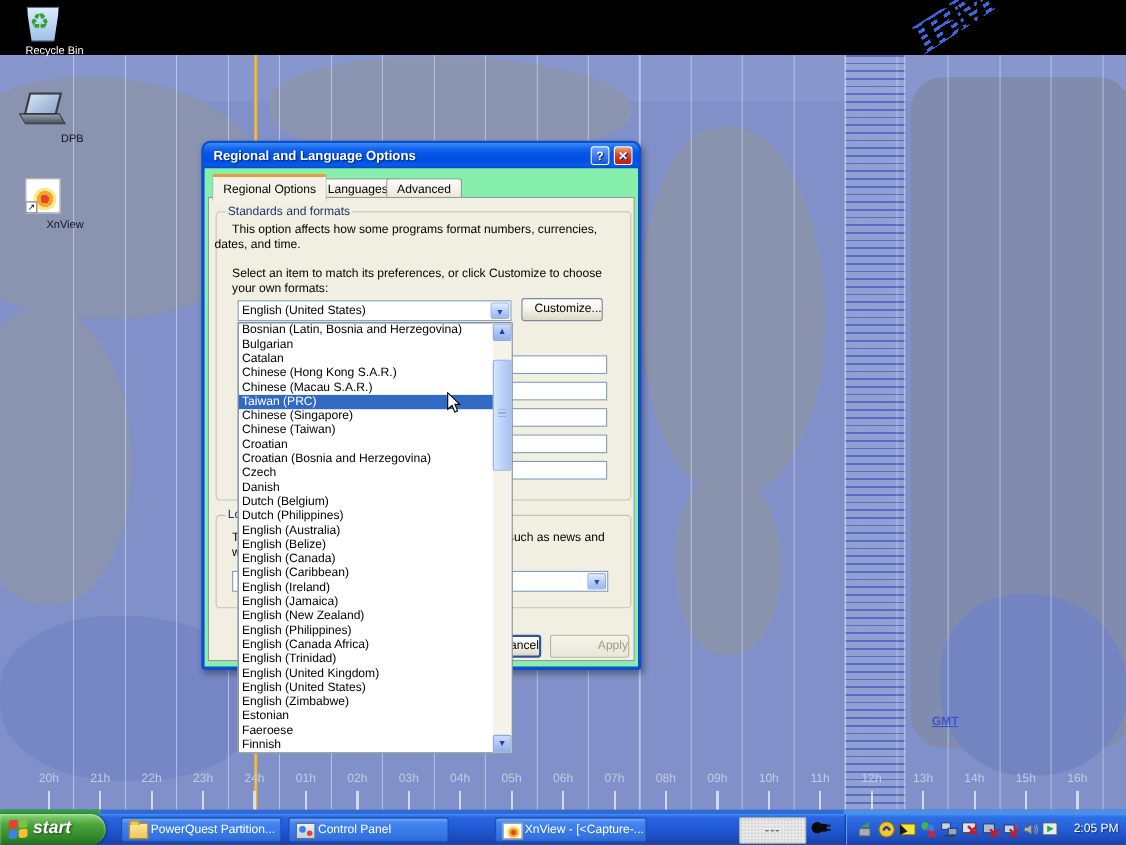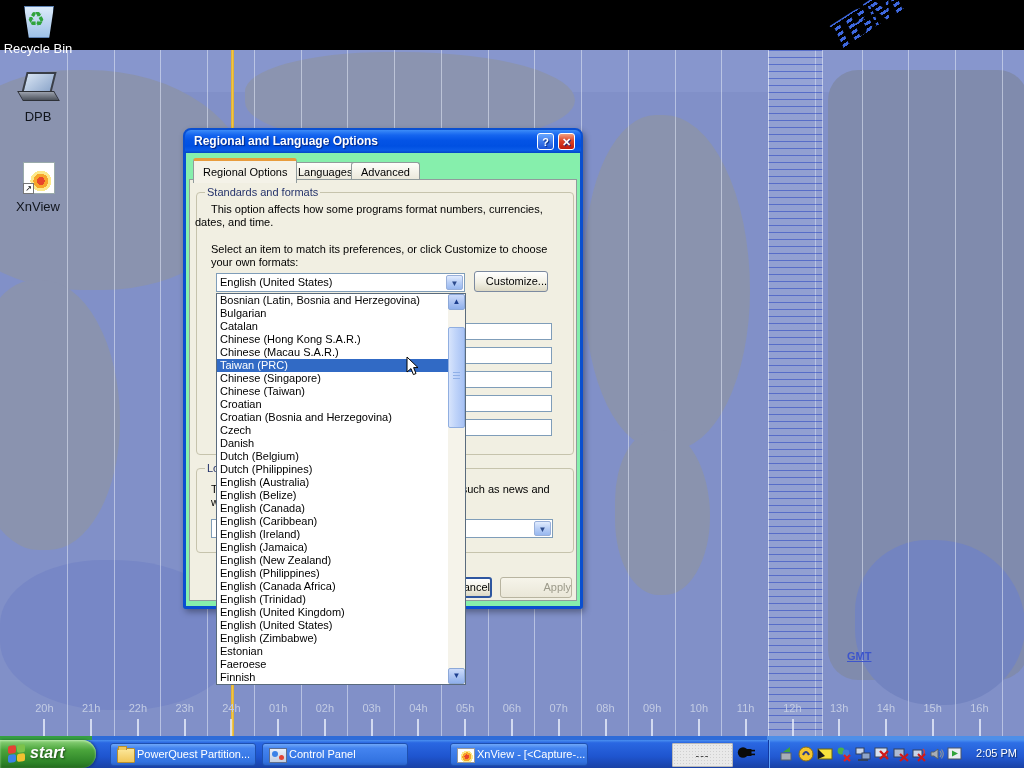--- a/index.html
+++ b/index.html
@@ -29,27 +29,27 @@
   
   #topbar{position:absolute;left:0;top:0;width:1024px;height:50px;background:#000;}
   #ibm-logo{position:absolute;left:828px;top:-6px;font-family:"Liberation Serif",serif;
     font-weight:bold;font-size:42px;letter-spacing:-2px;transform:rotate(-33deg) skewX(-8deg);
     background:repeating-linear-gradient(0deg,#3E68E0 0 3px,transparent 3px 6px);
     -webkit-background-clip:text;background-clip:text;color:transparent;}
 
   
   .desk-icon{position:absolute;width:76px;text-align:center;}
   .desk-icon .art{position:relative;margin:0 auto;width:38px;height:34px;}
-  .desk-icon .cap{margin-top:3px;font-size:13px;}
+  .desk-icon .cap{margin-top:3px;font-size:10px;text-align:right;}
   #icon-recycle{left:0;top:4px;} #icon-recycle .cap{color:#fff;}
   .bin{position:absolute;left:5px;top:2px;width:28px;height:30px;
     background:linear-gradient(180deg,#DCEBFA,#9FC2E8);border:1px solid #5E83B4;
     clip-path:polygon(0 0,100% 0,84% 100%,16% 100%);}
   .bin-glyph{position:absolute;left:8px;top:3px;font-size:20px;color:#2FA33B;}
-  #icon-dpb{left:0;top:72px;} #icon-dpb .cap,#icon-xnview .cap{color:#10141c;}
+  #icon-dpb{left:0;top:84px;} #icon-dpb .cap,#icon-xnview .cap{color:#10141c;}
   .laptop-screen{position:absolute;left:5px;top:0;width:26px;height:17px;background:linear-gradient(135deg,#D5E2F2,#8FA8CC);
     border:2px solid #3A3F48;transform:skewX(-14deg);}
   .laptop-base{position:absolute;left:1px;top:19px;width:35px;height:8px;background:linear-gradient(180deg,#9AA0AC,#4C525C);
     border:1px solid #2E3138;transform:skewX(30deg);}
   #icon-xnview{left:0;top:162px;}
   .xn-art{position:absolute;left:4px;top:0;width:30px;height:30px;background:#fff;border:1px solid #9aa;
     background-image:radial-gradient(circle at 56% 60%,#E8452C 0 16%,#F7A62B 16% 30%,#FCE98A 30% 42%,#fff 42%),
       radial-gradient(circle at 20% 25%,#F7C52B 0 8%,transparent 8%),
       radial-gradient(circle at 80% 22%,#F7A62B 0 8%,transparent 8%);}
   .shortcut{position:absolute;left:4px;top:21px;width:9px;height:9px;background:#fff;border:1px solid #777;font-size:8px;line-height:9px;color:#000;text-align:center;}

